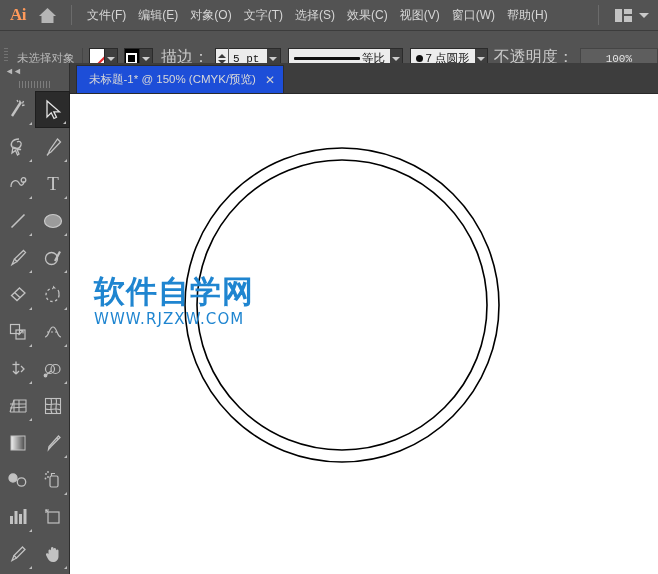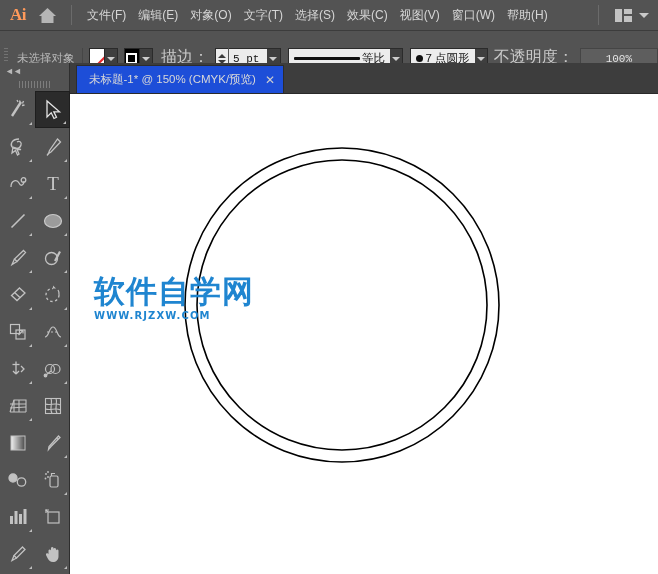--- a/index.html
+++ b/index.html
@@ -154,21 +154,21 @@
   .canvas svg { position: absolute; left: 0; top: 0; }
 
   
   .watermark { position: absolute; left: 24px; top: 182px; user-select: none; }
   .wm-cn {
     color: #1f85d0; font-size: 31px; font-weight: bold;
     letter-spacing: 1px; line-height: 1;
     font-family: "DejaVu Sans", "Liberation Sans", sans-serif;
   }
   .wm-en {
-    color: #1f85d0; font-size: 10px; font-weight: bold;
+    color: #1f85d0; font-size: 15px; font-weight: normal;
     letter-spacing: 1.1px; margin-top: 3px;
     font-family: "DejaVu Sans", "Liberation Sans", sans-serif;
   }
 </style>
 </head>
 <body>
 
 <div id="app">
 
   <div class="menubar">

